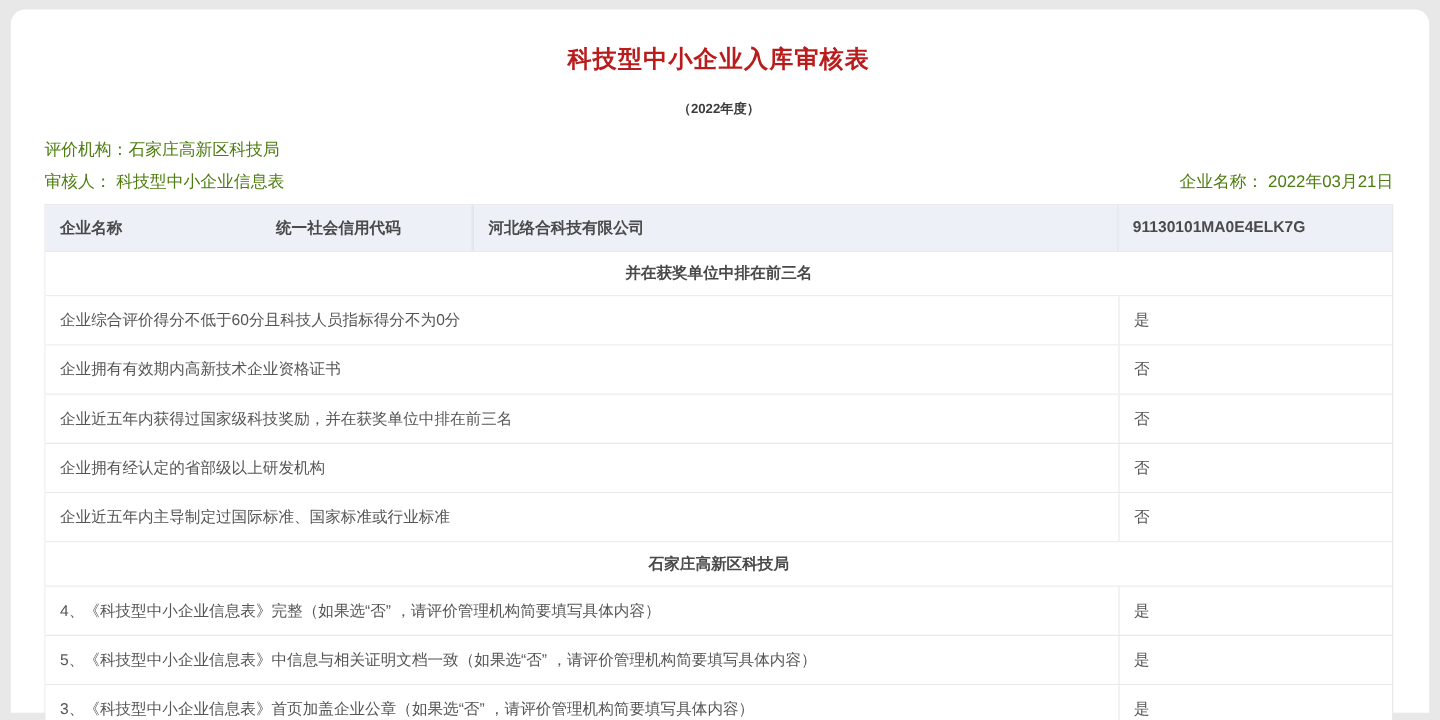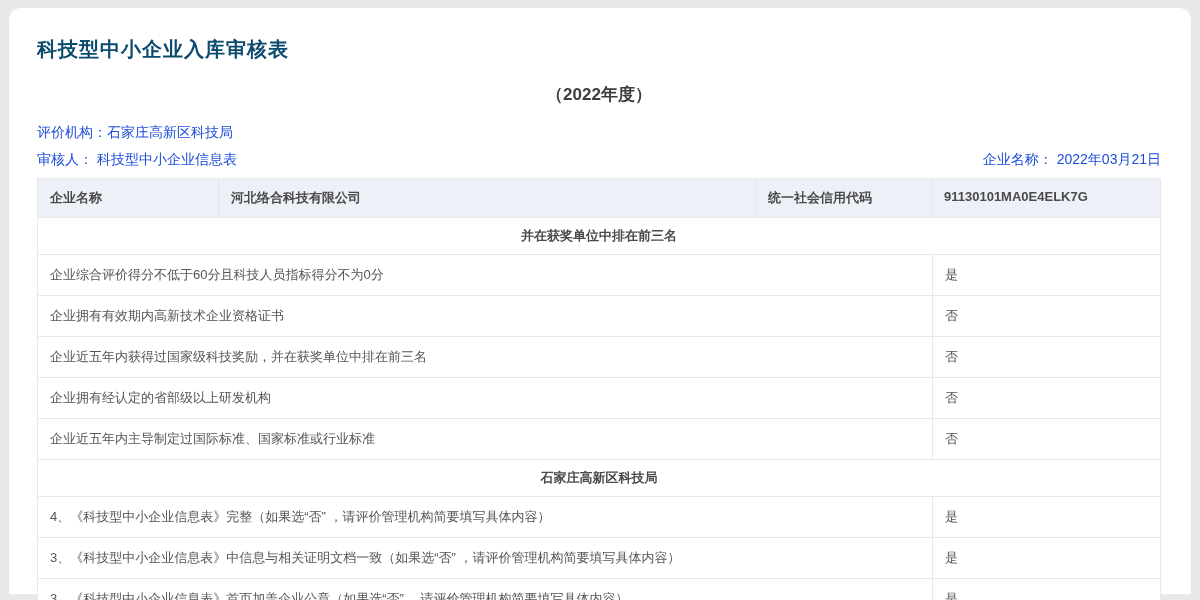--- a/index.html
+++ b/index.html
@@ -9,35 +9,35 @@
     font-family: "Liberation Sans", "DejaVu Sans", sans-serif;
   }
   .page-card {
     position: absolute;
     top: 8px; left: 9px; right: 9px; bottom: 6px;
     background: #ffffff;
     border-radius: 12px 12px 0 0;
     padding: 24px 30px 0 28px;
   }
   .doc-title {
-    text-align: left;
+    text-align: center;
     font-size: 20px;
     font-weight: bold;
-    color: #0c4a6e;
+    color: #b91c1c;
     letter-spacing: 1px;
     margin-top: 4px;
   }
   .doc-subtitle {
     text-align: center;
-    font-size: 17px;
+    font-size: 11px;
     font-weight: bold;
     color: #3c3c3c;
     margin-top: 20px;
   }
-  .meta { margin-top: 18px; font-size: 14px; color: #1d4ed8; }
+  .meta { margin-top: 18px; font-size: 14px; color: #4d7c0f; }
   .meta-row { display: flex; justify-content: space-between; align-items: center; }
   .meta-row + .meta-row { margin-top: 9px; }
   .meta-item { white-space: nowrap; }
 
   .audit-table {
     margin-top: 9px;
     border: 1px solid #e9e9e9;
     font-size: 13px;
     color: #555555;
   }
@@ -76,22 +76,22 @@
     <div class="meta-row">
       <span class="meta-item">审核人： 科技型中小企业信息表</span>
       <span class="meta-item">企业名称： 2022年03月21日</span>
     </div>
   </div>
 
   <div class="audit-table">
 
     <div class="t-row info-row">
       <div class="cell cell-name-label">企业名称</div>
+      <div class="cell cell-code-label">统一社会信用代码</div>
       <div class="cell cell-name-value">河北络合科技有限公司</div>
-      <div class="cell cell-code-label">统一社会信用代码</div>
       <div class="cell cell-code-value">91130101MA0E4ELK7G</div>
     </div>
 
     <div class="t-row section-row">并在获奖单位中排在前三名</div>
 
     <div class="t-row q-row">
       <div class="q-cell">企业综合评价得分不低于60分且科技人员指标得分不为0分</div>
       <div class="a-cell">是</div>
     </div>
     <div class="t-row q-row">
@@ -111,21 +111,21 @@
       <div class="a-cell">否</div>
     </div>
 
     <div class="t-row section-row">石家庄高新区科技局</div>
 
     <div class="t-row q-row">
       <div class="q-cell">4、《科技型中小企业信息表》完整（如果选“否” ，请评价管理机构简要填写具体内容）</div>
       <div class="a-cell">是</div>
     </div>
     <div class="t-row q-row">
-      <div class="q-cell">3、《科技型中小企业信息表》中信息与相关证明文档一致（如果选“否” ，请评价管理机构简要填写具体内容）</div>
+      <div class="q-cell">5、《科技型中小企业信息表》中信息与相关证明文档一致（如果选“否” ，请评价管理机构简要填写具体内容）</div>
       <div class="a-cell">是</div>
     </div>
     <div class="t-row q-row">
       <div class="q-cell">3、《科技型中小企业信息表》首页加盖企业公章（如果选“否” ，请评价管理机构简要填写具体内容）</div>
       <div class="a-cell">是</div>
     </div>
 
   </div>
 </div>
 

